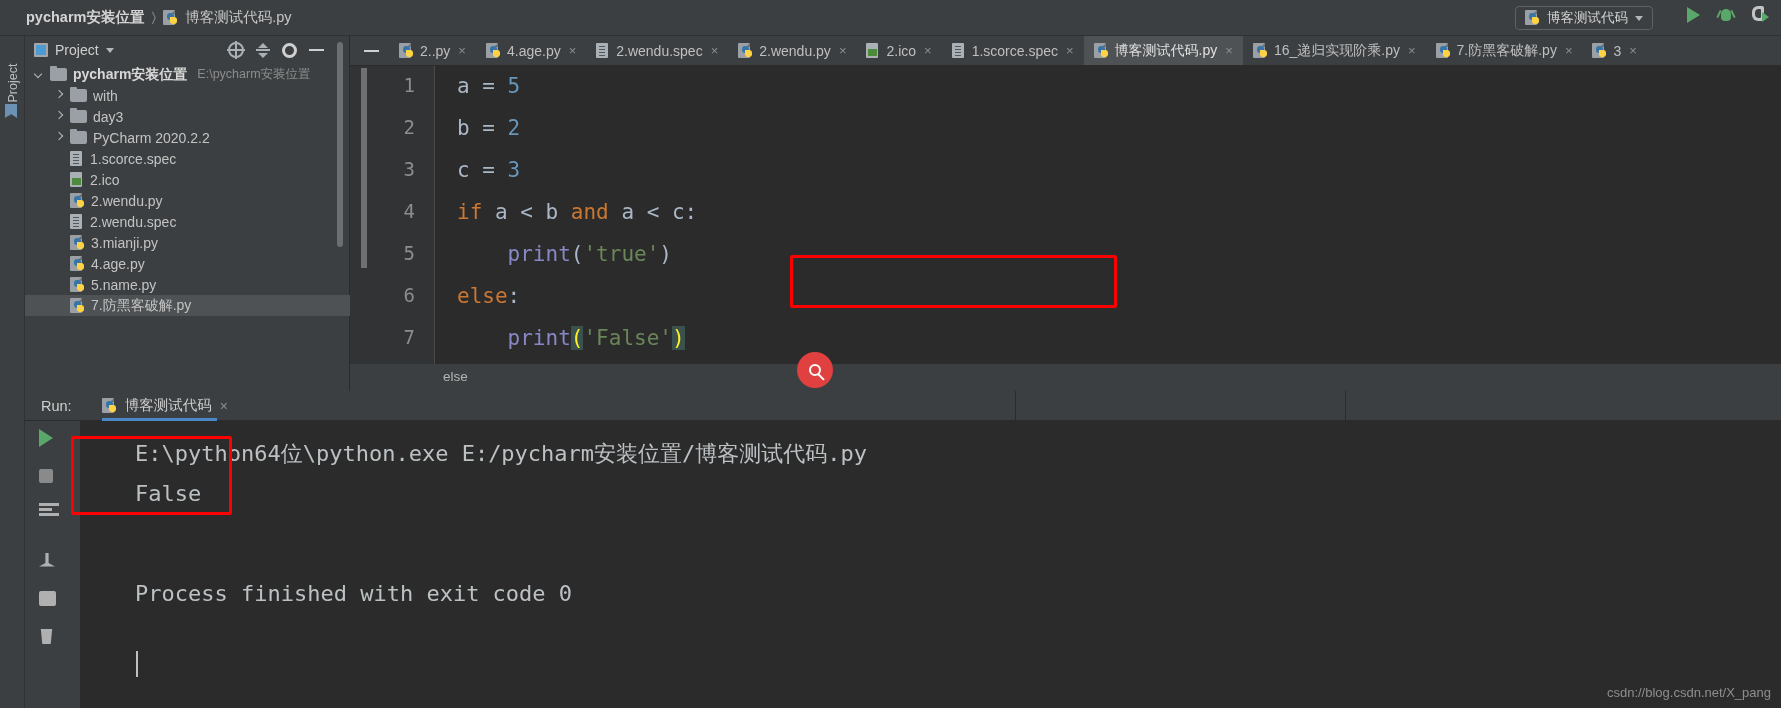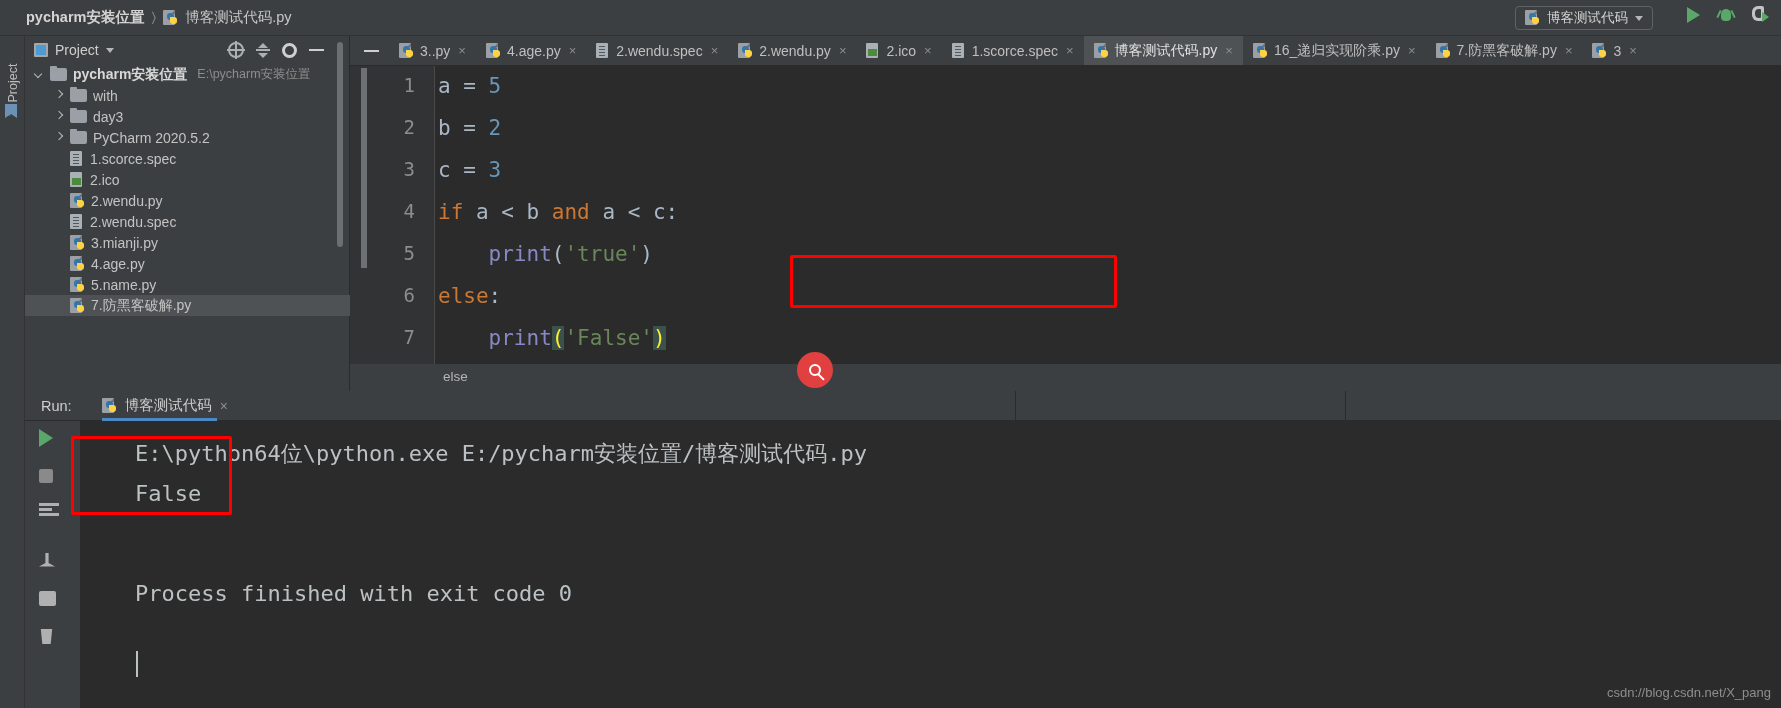--- a/index.html
+++ b/index.html
@@ -124,21 +124,21 @@
   .etab.active { background: #4e5254; }
   .etab.active .lbl { color: #e0e0e0; }
   .etab .x { color: #8d8d8d; font-size: 13px; margin-left: 2px; }
 
   
   .editor { position: absolute; left: 350px; top: 66px; width: 1431px; height: 298px; background: #2b2b2b; }
   .gutter-bg { position:absolute; left:0; top:0; width: 85px; height: 298px; background: #313335; }
   .marker-strip { position:absolute; left: 11px; top: 2px; width: 6px; height: 200px; background: #6e7174; }
   .lnum { position: absolute; width: 40px; text-align: right; color: #8d8d8d;
           font-family: "DejaVu Sans Mono", monospace; font-size: 19px; left: 25px; }
-  .codeline { position: absolute; left: 88px; font-family: "DejaVu Sans Mono", monospace; font-size: 21px;
+  .codeline { position: absolute; left: 107px; font-family: "DejaVu Sans Mono", monospace; font-size: 21px;
               white-space: pre; letter-spacing: 0px; }
   .k-kw { color: #cc7832; }
   .k-var { color: #a9b7c6; }
   .k-num { color: #6897bb; }
   .k-fn { color: #8888c6; }
   .k-str { color: #6a8759; }
   .k-op { color: #a9b7c6; }
   .k-paren-hl { color: #ffef28; background: #3b514d; }
   .gutter-sep { position:absolute; left: 84px; top:0; width:1px; height: 298px; background:#4a4a4a; }
 
@@ -265,21 +265,21 @@
             <span class="bk"></span>
           </span>
           <span class="tlabel">day3</span>
         </div>
         <div class="trow" style="padding-left:30px">
           <span class="arrow right"></span>
           <span class="folder-ico">
             <span class="tab"></span>
             <span class="bk"></span>
           </span>
-          <span class="tlabel">PyCharm 2020.5.2</span>
+          <span class="tlabel">PyCharm 2020.2.2</span>
         </div>
         <div class="trow" style="padding-left:30px">
           <span class="arrow"></span>
           <span class="spec-ico">
             <span class="pg"></span>
             <span class="ln" style="top:3px"></span>
             <span class="ln" style="top:6px"></span>
             <span class="ln" style="top:9px"></span>
             <span class="ln" style="top:12px"></span>
           </span>
@@ -367,21 +367,21 @@
   <div class="tabsbar">
       <div class="etab" style="padding-left:14px">
         <span class="ic-minus"></span>
       </div>
       <div class="etab">
         <span class="py-ico">
           <span class="pg"></span>
           <span class="snake-b"></span>
           <span class="snake-y"></span>
         </span>
-        <span class="lbl">3..py</span>
+        <span class="lbl">2..py</span>
         <span class="x">×</span>
       </div>
       <div class="etab">
         <span class="py-ico">
           <span class="pg"></span>
           <span class="snake-b"></span>
           <span class="snake-y"></span>
         </span>
         <span class="lbl">4.age.py</span>
         <span class="x">×</span>

